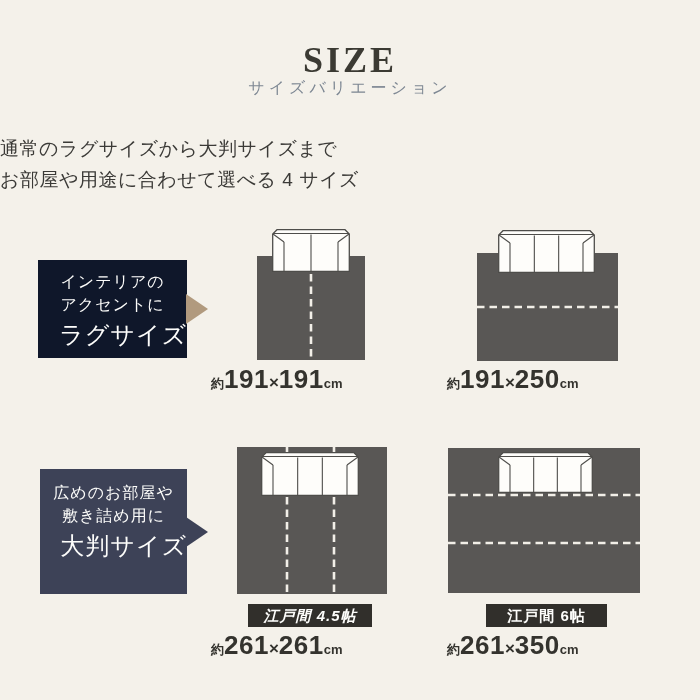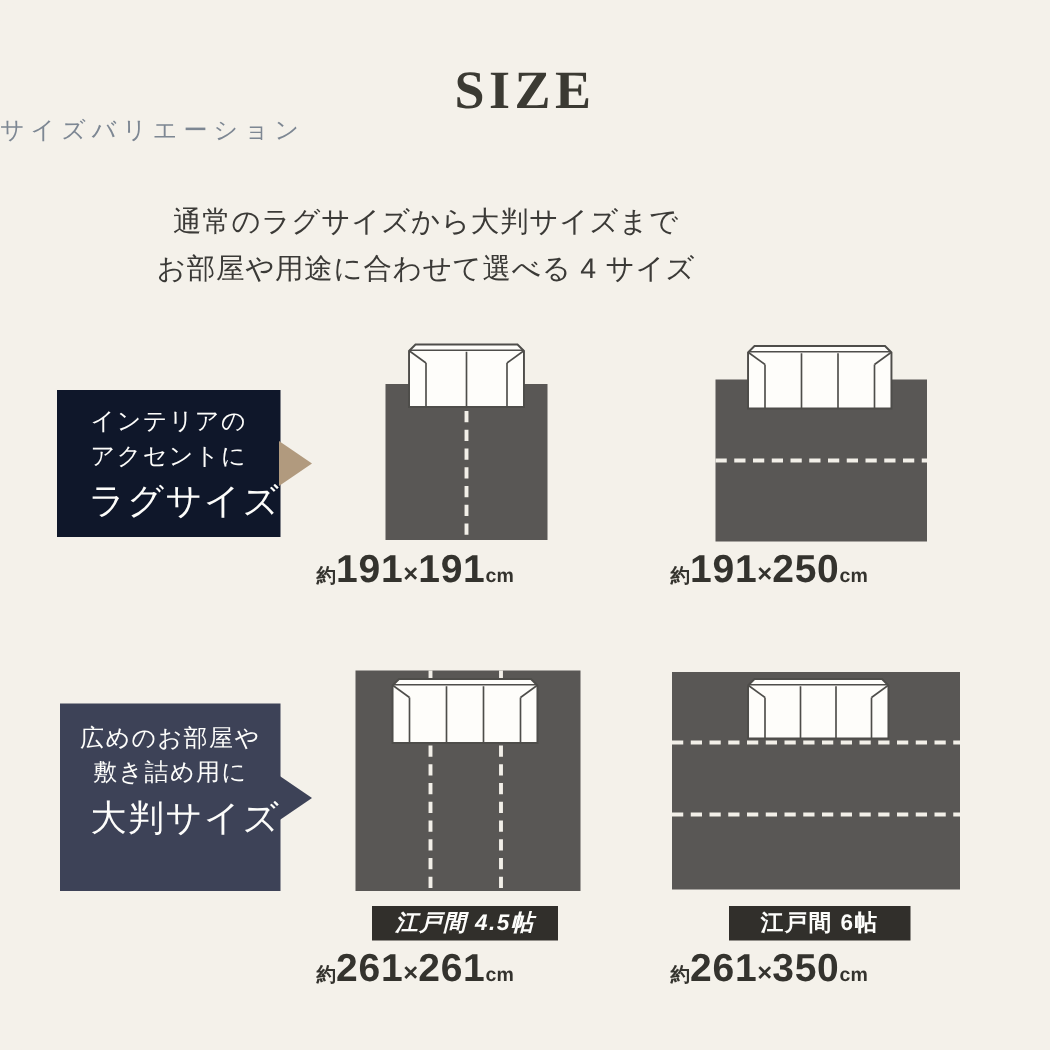--- a/index.html
+++ b/index.html
@@ -11,26 +11,26 @@
   .stage{position:relative;width:700px;height:700px;background:#f4f1ea;overflow:hidden;border-radius:17px;}
 
   
   .title{
     position:absolute;top:42px;left:0;width:700px;text-align:center;
     font-family:"Liberation Serif","DejaVu Serif",serif;
     font-weight:bold;font-size:36px;line-height:1;letter-spacing:3px;
     color:#3b3a33;
   }
   .subtitle{
-    position:absolute;top:79px;left:0;width:700px;text-align:left;
+    position:absolute;top:79px;left:0;width:700px;text-align:center;
     font-size:16px;line-height:18px;letter-spacing:4px;
     color:#7d8793;
   }
   .intro{
-    position:absolute;top:133px;left:0;width:568px;text-align:center;
+    position:absolute;top:133px;left:0;width:568px;
     font-size:19px;line-height:31px;letter-spacing:0.5px;color:#3b3a37;
   }
 
   
   .callout{position:absolute;color:#fdfdfb;text-align:center;box-sizing:border-box;}
   .callout::after{
     content:"";position:absolute;right:-21px;top:50%;margin-top:-15px;
     border-top:15px solid transparent;border-bottom:15px solid transparent;
     border-left:22px solid #000;
   }

